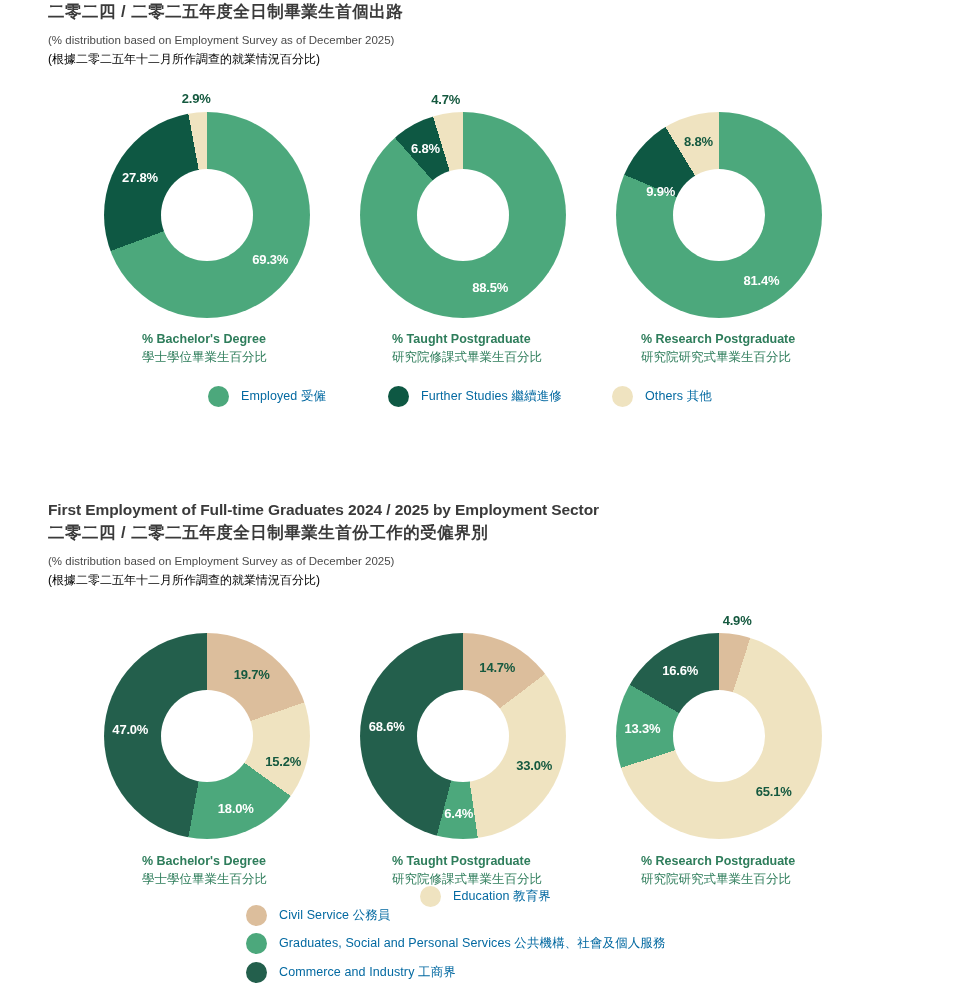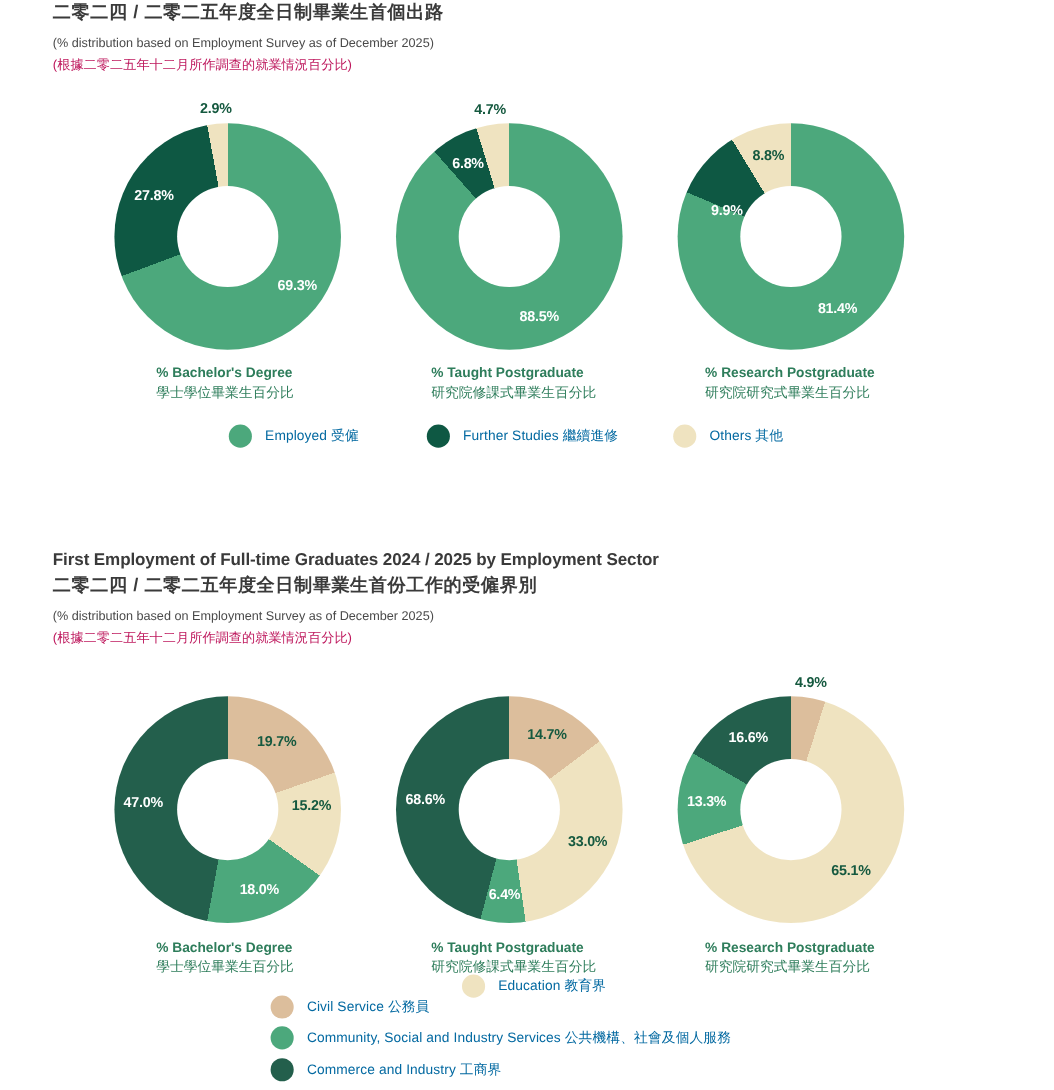--- a/index.html
+++ b/index.html
@@ -29,21 +29,21 @@
     color: #3a3a3a;
     letter-spacing: 0.5px;
     line-height: 1.4;
   }
   .sub {
     font-size: 11.5px;
     color: #4a4a4a;
     line-height: 1.62;
     margin-top: 8px;
   }
-  .sub-zh { font-size: 12px; color: #be185d; line-height: 1.55; }
+  .sub-zh { font-size: 12px; color: #000000; line-height: 1.55; }
 
   
   .donut-row { position: relative; width: 958px; height: 230px; }
   .donut-wrap { position: absolute; width: 206px; height: 206px; }
   .donut {
     position: absolute;
     left: 0; top: 0;
     width: 206px; height: 206px;
     border-radius: 50%;
   }
@@ -173,21 +173,21 @@
       <div class="h-en">First Employment of Full-time Graduates 2024 / 2025 by Employment Sector</div>
       <div class="h-zh">二零二四 / 二零二五年度全日制畢業生首份工作的受僱界別</div>
       <div class="sub">(% distribution based on Employment Survey as of December 2025)</div>
       <div class="sub-zh">(根據二零二五年十二月所作調查的就業情況百分比)</div>
     </div>
 
     <div class="donut-row" style="margin-top:22px;">
       <div class="donut-wrap" id="s1c0" style="left:104px; top:22px;">
         <div class="donut" style="background: conic-gradient(rgb(220, 190, 156) 0deg, rgb(220, 190, 156) 70.92deg, rgb(239, 227, 192) 70.92deg, rgb(239, 227, 192) 125.64deg, rgb(76, 168, 124) 125.64deg, rgb(76, 168, 124) 190.44deg, rgb(35, 95, 76) 190.44deg, rgb(35, 95, 76) 359.64deg);"></div>
       <div class="slice-label lbl-dark" style="left: 147.67px; top: 40.2819px;">19.7%</div>
-          <div class="slice-label lbl-dark" style="left: 179.197px; top: 99px; text-align: right;">15.2%</div>
+          <div class="slice-label lbl-dark" style="left: 179.197px; top: 128px; text-align: right;">15.2%</div>
           <div class="slice-label lbl-light" style="left: 131.795px; top: 174.413px;">18.0%</div>
           <div class="slice-label lbl-light" style="left: 26.2977px; top: 96.2355px;">47.0%</div>
         </div>
       <div class="donut-wrap" id="s1c1" style="left:360px; top:22px;">
         <div class="donut" style="background: conic-gradient(rgb(220, 190, 156) 0deg, rgb(220, 190, 156) 52.92deg, rgb(239, 227, 192) 52.92deg, rgb(239, 227, 192) 171.72deg, rgb(76, 168, 124) 171.72deg, rgb(76, 168, 124) 194.76deg, rgb(35, 95, 76) 194.76deg, rgb(35, 95, 76) 360deg);"></div>
       <div class="slice-label lbl-dark" style="left: 137.309px; top: 34.0661px;">14.7%</div>
           <div class="slice-label lbl-dark" style="left: 174.231px; top: 132.243px;">33.0%</div>
           <div class="slice-label lbl-light" style="left: 98.6481px; top: 179.877px;">6.4%</div>
           <div class="slice-label lbl-light" style="left: 26.6379px; top: 93.1094px;">68.6%</div>
         </div>
@@ -217,21 +217,21 @@
       <div class="legend-item" style="left:246px; top:405px;">
         <span class="swatch" id="s1l0" style="background: rgb(220, 190, 156);"></span>
         <span class="legend-text">Civil Service 公務員</span>
       </div>
       <div class="legend-item" style="left:420px; top:386px;">
         <span class="swatch" id="s1l1" style="background: rgb(239, 227, 192);"></span>
         <span class="legend-text">Education 教育界</span>
       </div>
       <div class="legend-item" style="left:246px; top:433px;">
         <span class="swatch" id="s1l2" style="background: rgb(76, 168, 124);"></span>
-        <span class="legend-text">Community, Social and Industry Services 公共機構、社會及個人服務</span>
+        <span class="legend-text">Graduates, Social and Personal Services 公共機構、社會及個人服務</span>
       </div>
       <div class="legend-item" style="left:246px; top:462px;">
         <span class="swatch" id="s1l3" style="background: rgb(35, 95, 76);"></span>
         <span class="legend-text">Commerce and Industry 工商界</span>
       </div>
     </div>
   </div>
 
 </div>
 

